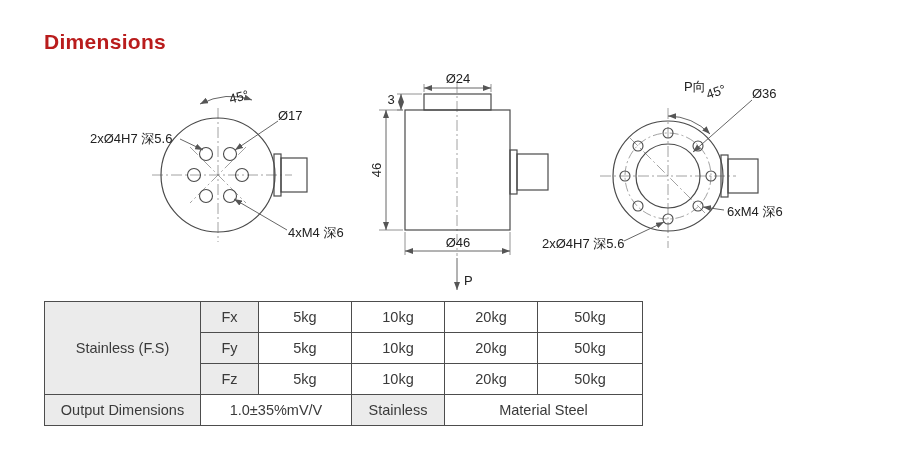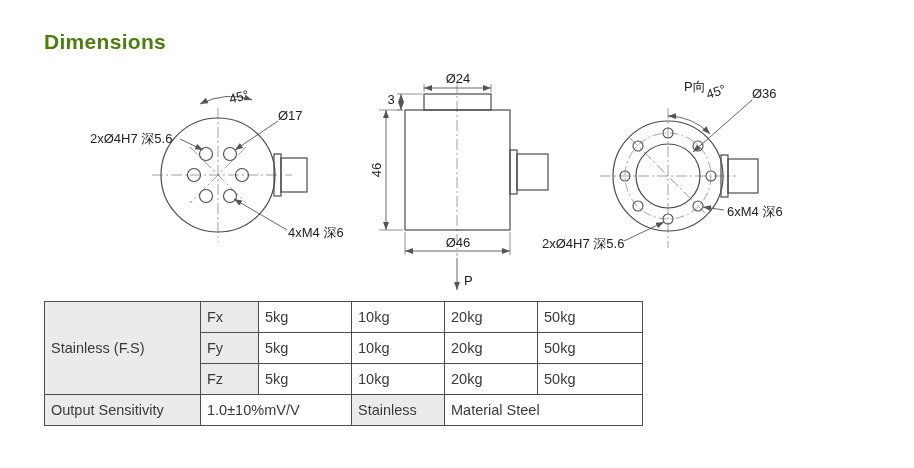--- a/index.html
+++ b/index.html
@@ -5,21 +5,21 @@
   * { box-sizing: border-box; margin: 0; padding: 0; }
   html, body { width: 914px; height: 468px; background: #ffffff; overflow: hidden; }
   body { position: relative; font-family: "Liberation Sans", sans-serif; }
 
   .page-title {
     position: absolute;
     left: 44px;
     top: 30px;
     font-size: 21px;
     font-weight: 700;
-    color: #4d7c0f;
+    color: #b91c1c;
     letter-spacing: 0.3px;
   }
 
   .drawing-wrap {
     position: absolute;
     left: 0;
     top: 58px;
     width: 914px;
     height: 242px;
   }
@@ -40,21 +40,21 @@
     position: absolute;
     left: 44px;
     top: 301px;
     border-collapse: collapse;
     table-layout: fixed;
     font-size: 14.5px;
     color: #3a3a3a;
   }
   .spec-table td {
     border: 1px solid #4d4d4d;
-    text-align: left;
+    text-align: center;
     vertical-align: middle;
     height: 31px;
     padding: 2px 6px;
     background: #ffffff;
     overflow: hidden;
     white-space: nowrap;
   }
   .spec-table td.hdr { background: #ebebeb; }
 </style>
 </head>
@@ -197,19 +197,19 @@
       <td>50kg</td>
     </tr>
     <tr>
       <td class="hdr">Fz</td>
       <td>5kg</td>
       <td>10kg</td>
       <td>20kg</td>
       <td>50kg</td>
     </tr>
     <tr>
-      <td class="hdr">Output Sensitivity</td>
-      <td colspan="2">1.0±10%mV/V</td>
+      <td class="hdr">Output Dimensions</td>
+      <td colspan="2">1.0±35%mV/V</td>
       <td class="hdr">Stainless</td>
       <td colspan="2">Material Steel</td>
     </tr>
   </tbody>
 </table>
 
 </body></html>

